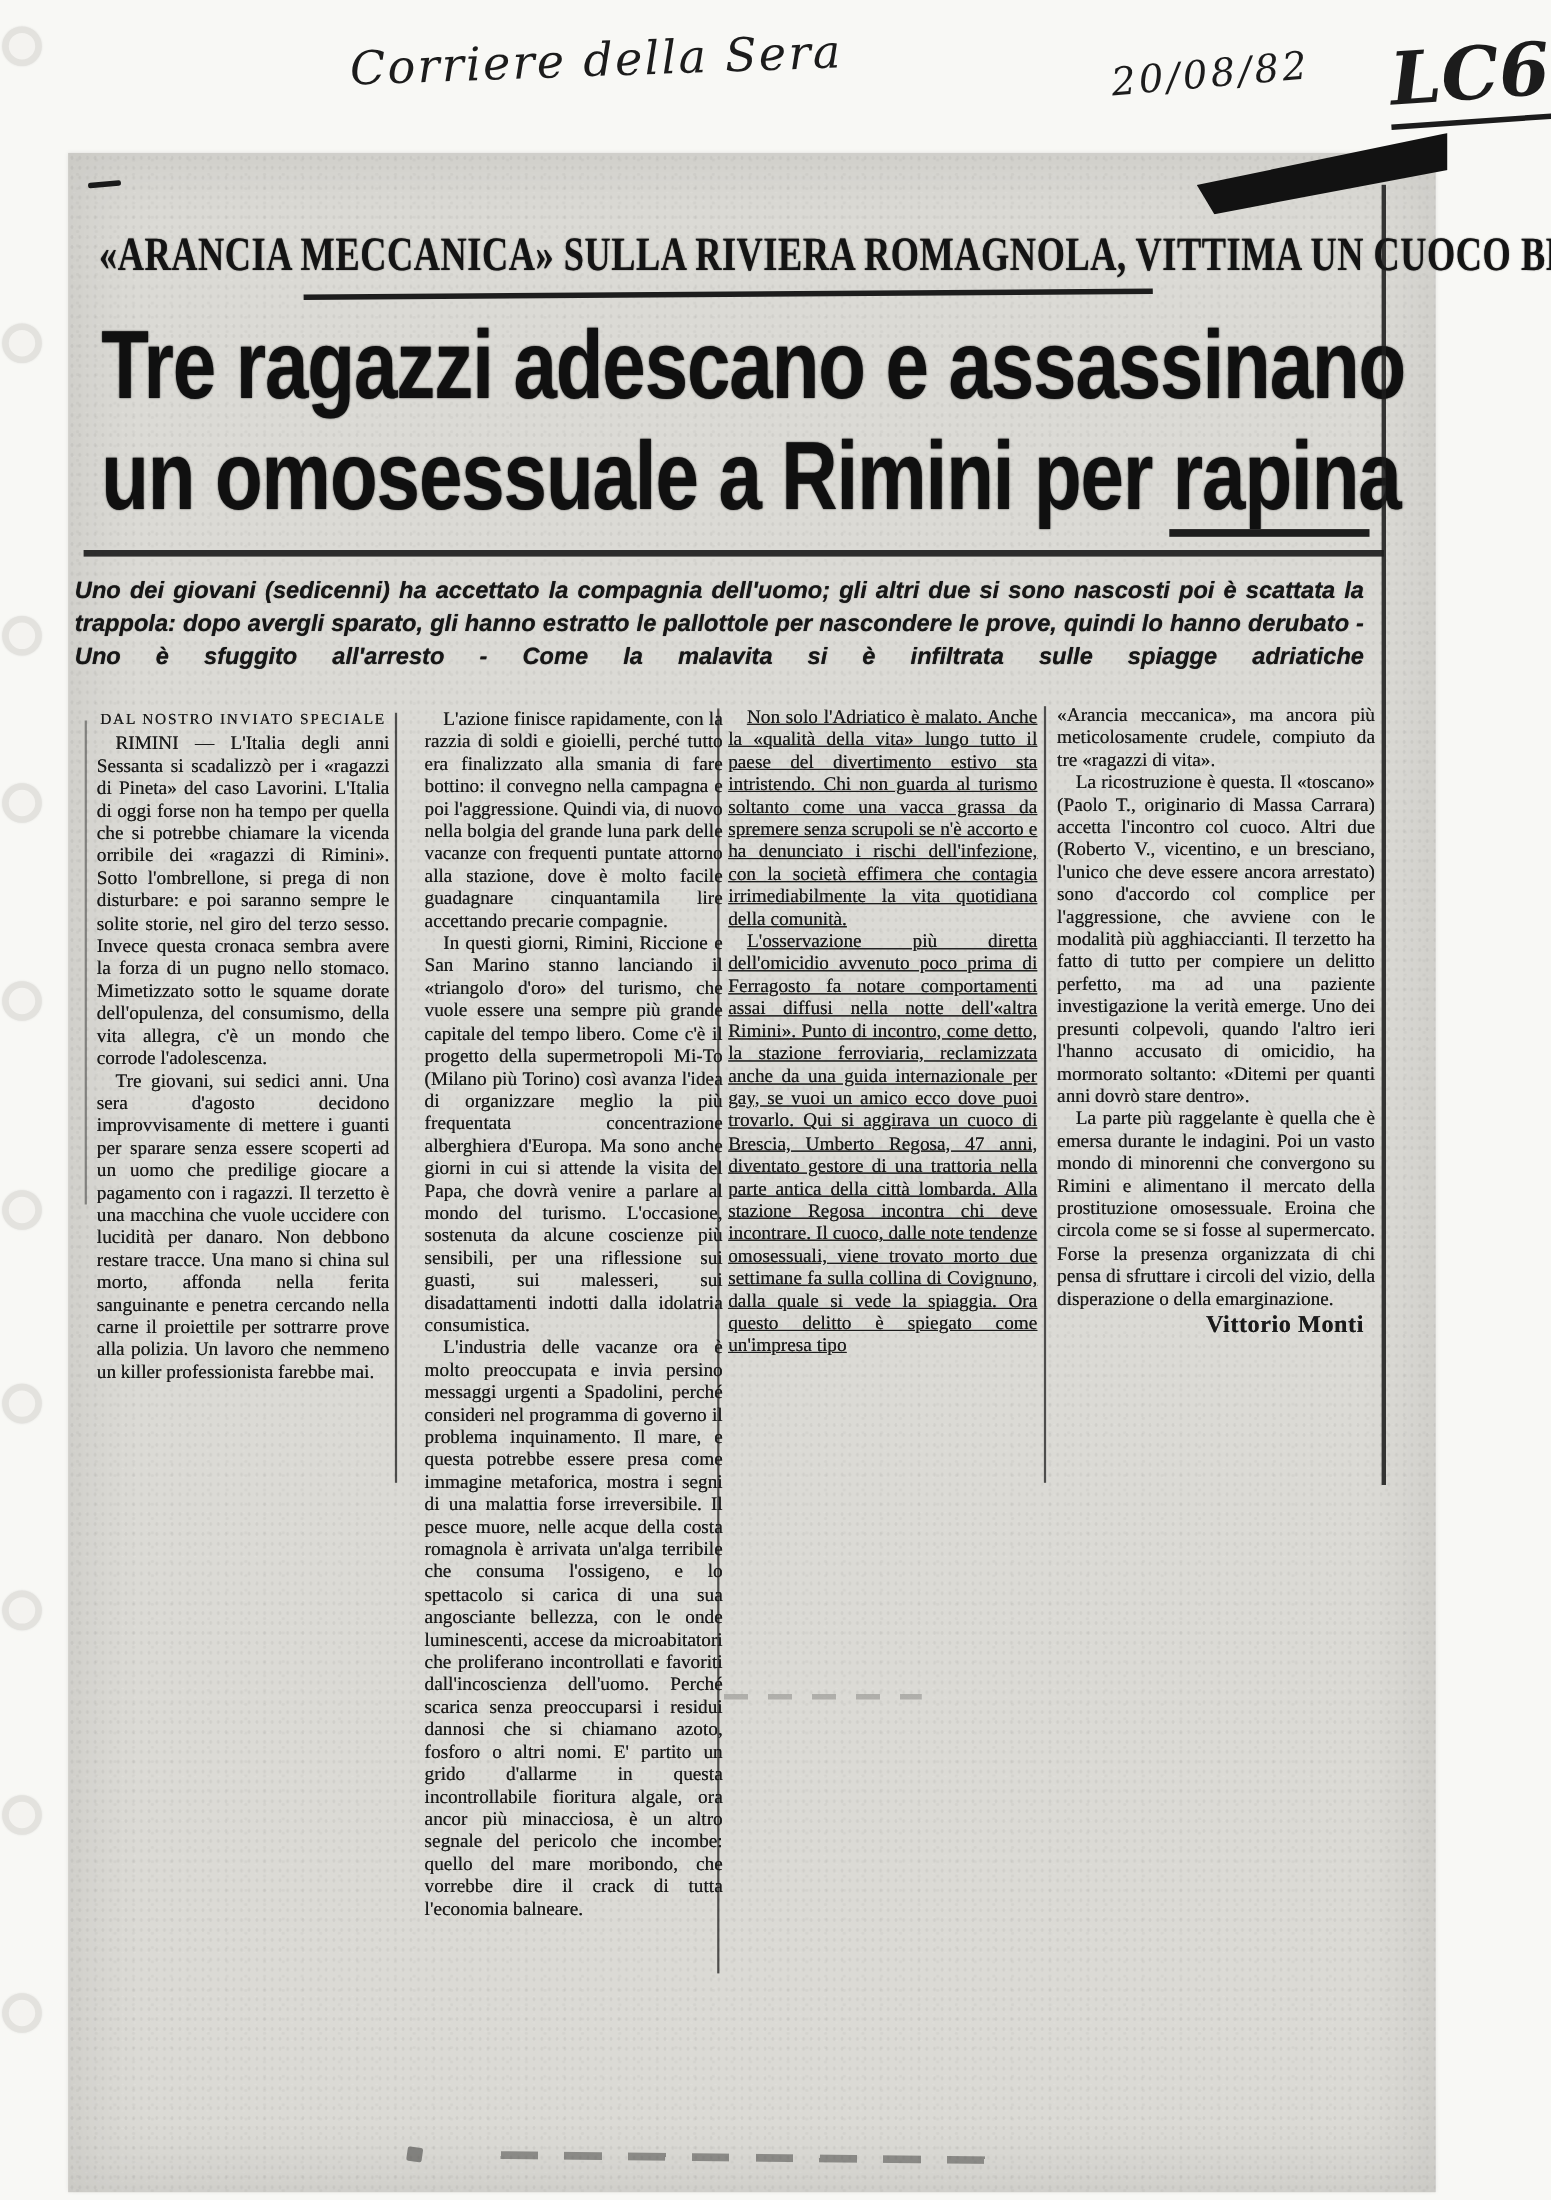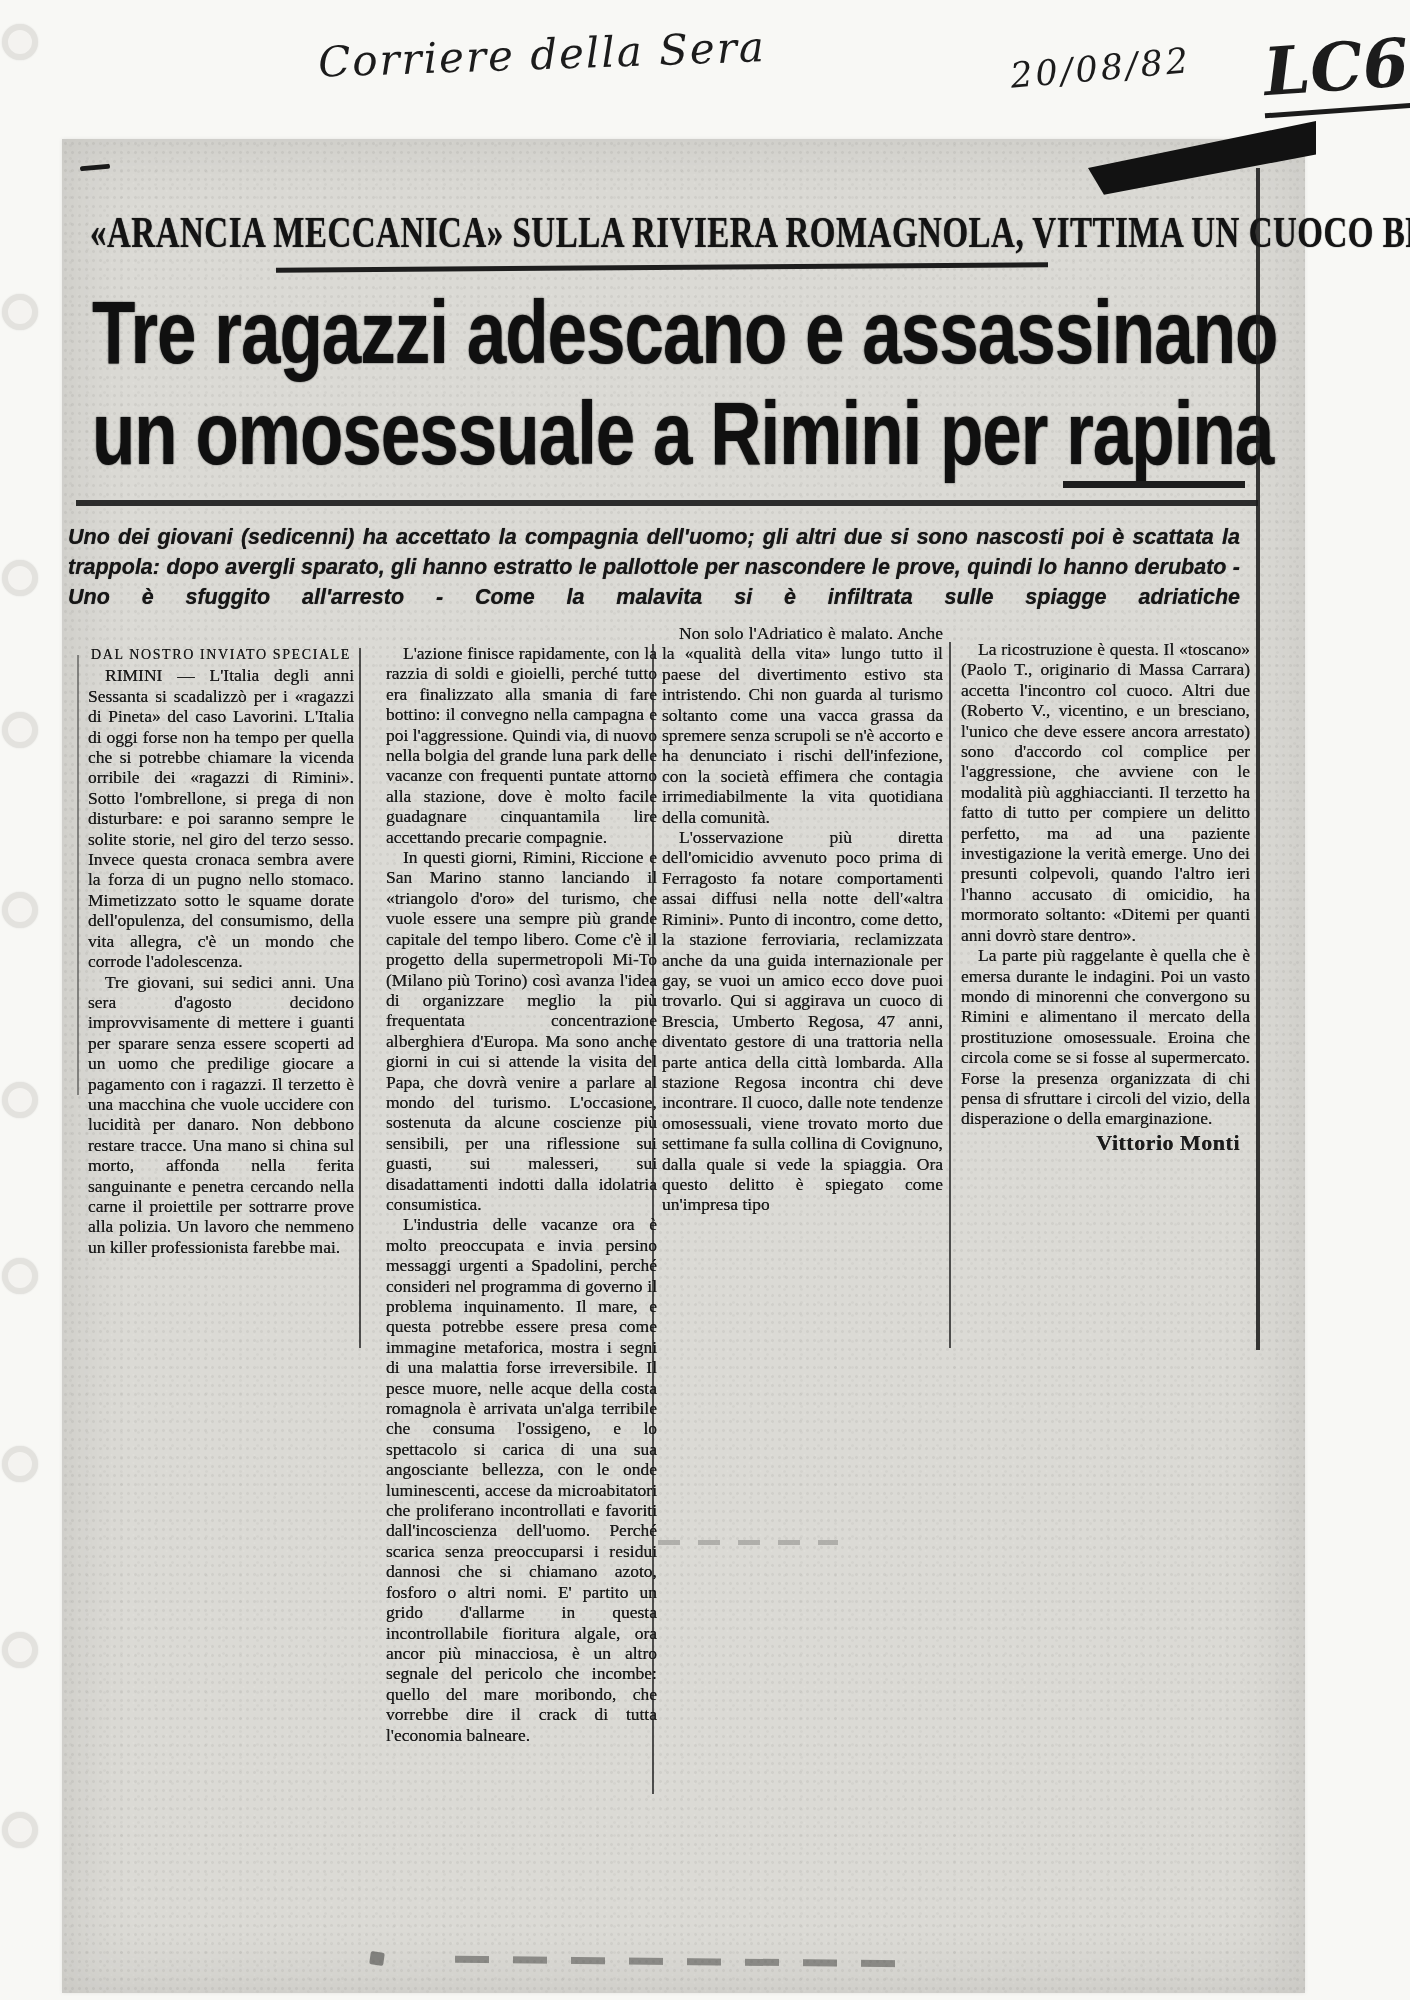--- a/index.html
+++ b/index.html
@@ -83,21 +83,21 @@
     position:absolute;color:#1b1b1b;
     font-family:"Liberation Serif", serif;
     font-size:17.5px;line-height:20.4px;
     text-align:justify;
     text-shadow:0 0 .5px rgba(15,15,15,.85);
   }
   .col p{margin:0;text-indent:17px;}
   .col p.noindent{text-indent:0;}
   .col-1{left:88px;top:645px;width:266px;}
   .col-2{left:386px;top:643px;width:271px;}
-  .col-3{left:662px;top:623px;width:281px;}
+  .col-3{left:662px;top:641px;width:281px;text-decoration:underline;}
   .col-4{left:961px;top:639px;width:289px;}
   .dateline{
     font-weight:normal;font-size:14px;letter-spacing:1.6px;text-align:center;
     margin:0 0 9px 0;text-indent:0 !important;
   }
   .byline{
     font-weight:bold;font-size:22px;text-align:right;text-indent:0 !important;
     padding:4px 10px 0 0;letter-spacing:.5px;
   }
   
@@ -159,20 +159,21 @@
   <p>In questi giorni, Rimini, Riccione e San Marino stanno lanciando il «triangolo d'oro» del turismo, che vuole essere una sempre più grande capitale del tempo libero. Come c'è il progetto della supermetropoli Mi-To (Milano più Torino) così avanza l'idea di organizzare meglio la più frequentata concentrazione alberghiera d'Europa. Ma sono anche giorni in cui si attende la visita del Papa, che dovrà venire a parlare al mondo del turismo. L'occasione, sostenuta da alcune coscienze più sensibili, per una riflessione sui guasti, sui malesseri, sui disadattamenti indotti dalla idolatria consumistica.</p>
   <p>L'industria delle vacanze ora è molto preoccupata e invia persino messaggi urgenti a Spadolini, perché consideri nel programma di governo il problema inquinamento. Il mare, e questa potrebbe essere presa come immagine metaforica, mostra i segni di una malattia forse irreversibile. Il pesce muore, nelle acque della costa romagnola è arrivata un'alga terribile che consuma l'ossigeno, e lo spettacolo si carica di una sua angosciante bellezza, con le onde luminescenti, accese da microabitatori che proliferano incontrollati e favoriti dall'incoscienza dell'uomo. Perché scarica senza preoccuparsi i residui dannosi che si chiamano azoto, fosforo o altri nomi. E' partito un grido d'allarme in questa incontrollabile fioritura algale, ora ancor più minacciosa, è un altro segnale del pericolo che incombe: quello del mare moribondo, che vorrebbe dire il crack di tutta l'economia balneare.</p>
 </div>
 
 <div class="col col-3">
   <p>Non solo l'Adriatico è malato. Anche la «qualità della vita» lungo tutto il paese del divertimento estivo sta intristendo. Chi non guarda al turismo soltanto come una vacca grassa da spremere senza scrupoli se n'è accorto e ha denunciato i rischi dell'infezione, con la società effimera che contagia irrimediabilmente la vita quotidiana della comunità.</p>
   <p>L'osservazione più diretta dell'omicidio avvenuto poco prima di Ferragosto fa notare comportamenti assai diffusi nella notte dell'«altra Rimini». Punto di incontro, come detto, la stazione ferroviaria, reclamizzata anche da una guida internazionale per gay, se vuoi un amico ecco dove puoi trovarlo. Qui si aggirava un cuoco di Brescia, Umberto Regosa, 47 anni, diventato gestore di una trattoria nella parte antica della città lombarda. Alla stazione Regosa incontra chi deve incontrare. Il cuoco, dalle note tendenze omosessuali, viene trovato morto due settimane fa sulla collina di Covignuno, dalla quale si vede la spiaggia. Ora questo delitto è spiegato come un'impresa tipo</p>
 </div>
 
 <div class="col col-4">
+  <p class="noindent">«Arancia meccanica», ma ancora più meticolosamente crudele, compiuto da tre «ragazzi di vita».</p>
   <p>La ricostruzione è questa. Il «toscano» (Paolo T., originario di Massa Carrara) accetta l'incontro col cuoco. Altri due (Roberto V., vicentino, e un bresciano, l'unico che deve essere ancora arrestato) sono d'accordo col complice per l'aggressione, che avviene con le modalità più agghiaccianti. Il terzetto ha fatto di tutto per compiere un delitto perfetto, ma ad una paziente investigazione la verità emerge. Uno dei presunti colpevoli, quando l'altro ieri l'hanno accusato di omicidio, ha mormorato soltanto: «Ditemi per quanti anni dovrò stare dentro».</p>
   <p>La parte più raggelante è quella che è emersa durante le indagini. Poi un vasto mondo di minorenni che convergono su Rimini e alimentano il mercato della prostituzione omosessuale. Eroina che circola come se si fosse al supermercato. Forse la presenza organizzata di chi pensa di sfruttare i circoli del vizio, della disperazione o della emarginazione.</p>
   <p class="byline">Vittorio Monti</p>
 </div>
 
 <div class="smudge smudge-a"></div>
 <div class="smudge smudge-b"></div>
 <div class="smudge smudge-c"></div>
 
 </body></html>

